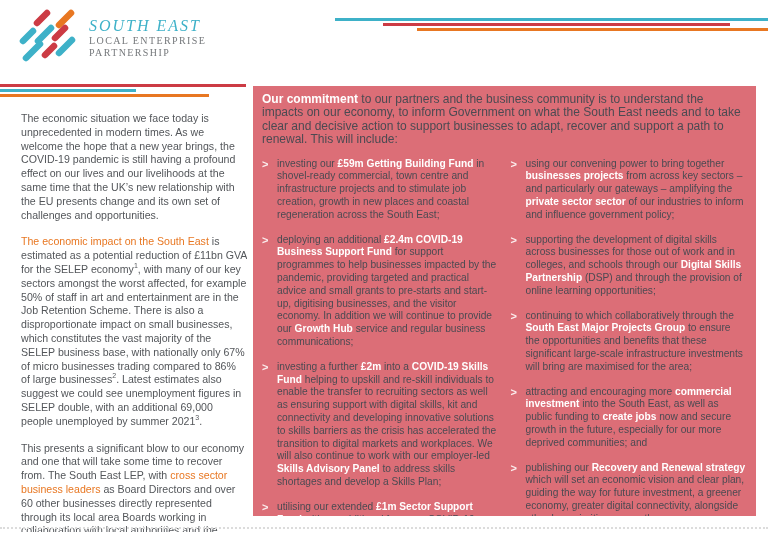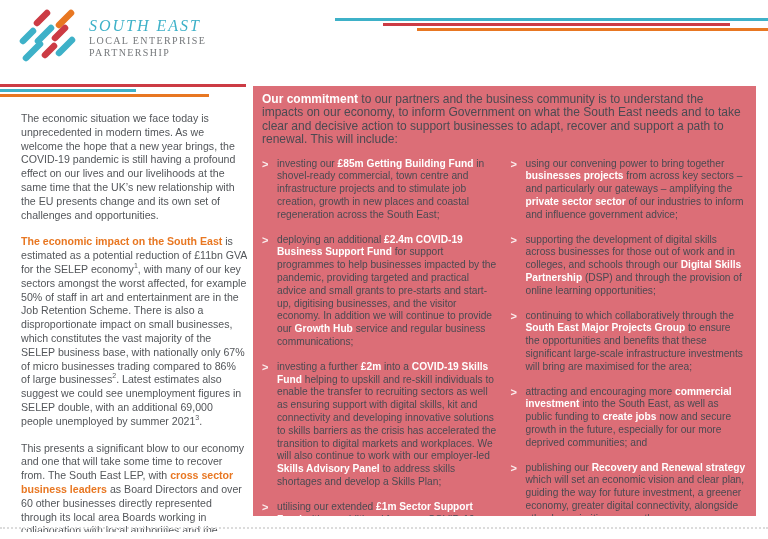--- a/index.html
+++ b/index.html
@@ -39,21 +39,21 @@
   .panel-intro{margin:0 0 11px 0;font-size:12px;line-height:13.4px;color:#4B4A52;}
   .panel-cols{display:flex;gap:12px;}
   .panel-col{flex:1;min-width:0;}
   .bullets{list-style:none;margin:0;padding:0;}
   .bullets li{display:flex;gap:6px;margin:0 0 12px 0;font-size:10.2px;line-height:12.8px;color:#4B4A52;}
   .chev{flex:0 0 9px;color:#FBEEEE;font-weight:bold;font-size:11px;line-height:12.8px;}
   .btext{flex:1;min-width:0;}
   
   .seg-n{}
   .seg-w{color:#FFFFFF;font-weight:bold;}
-  .seg-o{color:#E87722;font-weight:bold;}
+  .seg-o{color:#E87722;font-weight:normal;}
   sup.seg-sup{font-size:7px;line-height:0;}
   
   .bottom-dotted{position:absolute;top:527px;left:0;right:0;border-top:2px dotted #DCDCDC;}
 </style>
 </head>
 <body>
 
 <div class="page">
 
   <div class="hline tr-teal"></div>
@@ -93,41 +93,41 @@
     <p><span class="seg-n">This presents a significant blow to our economy and one that will take some time to recover from. The South East LEP, with </span><span class="seg-o">cross sector business leaders</span><span class="seg-n"> as Board Directors and over 60 other businesses directly represented through its local area Boards working in collaboration with local authorities and the education sector, will support and drive this recovery with every tool in our collective armoury.</span></p>
   </aside>
 
   <section class="panel">
     <p class="panel-intro"><span class="seg-w">Our commitment</span><span class="seg-n"> to our partners and the business community is to understand the impacts on our economy, to inform Government on what the South East needs and to take clear and decisive action to support businesses to adapt, recover and support a path to renewal. This will include:</span></p>
     <div class="panel-cols">
       <div class="panel-col">
         <ul class="bullets">
           <li>
               <span class="chev">&gt;</span>
-              <span class="btext"><span class="seg-n">investing our </span><span class="seg-w">£85m Getting Building Fund</span><span class="seg-n"> in shovel-ready commercial, town centre and infrastructure projects and to stimulate job creation, growth in new places and coastal regeneration across the South East;</span></span>
+              <span class="btext"><span class="seg-n">investing our </span><span class="seg-w">£59m Getting Building Fund</span><span class="seg-n"> in shovel-ready commercial, town centre and infrastructure projects and to stimulate job creation, growth in new places and coastal regeneration across the South East;</span></span>
             </li>
           <li>
               <span class="chev">&gt;</span>
               <span class="btext"><span class="seg-n">deploying an additional </span><span class="seg-w">£2.4m COVID-19 Business Support Fund</span><span class="seg-n"> for support programmes to help businesses impacted by the pandemic, providing targeted and practical advice and small grants to pre-starts and start-up, digitising businesses, and the visitor economy. In addition we will continue to provide our </span><span class="seg-w">Growth Hub</span><span class="seg-n"> service and regular business communications;</span></span>
             </li>
           <li>
               <span class="chev">&gt;</span>
               <span class="btext"><span class="seg-n">investing a further </span><span class="seg-w">£2m</span><span class="seg-n"> into a </span><span class="seg-w">COVID-19 Skills Fund</span><span class="seg-n"> helping to upskill and re-skill individuals to enable the transfer to recruiting sectors as well as ensuring support with digital skills, kit and connectivity and developing innovative solutions to skills barriers as the crisis has accelerated the transition to digital markets and workplaces. We will also continue to work with our employer-led </span><span class="seg-w">Skills Advisory Panel</span><span class="seg-n"> to address skills shortages and develop a Skills Plan;</span></span>
             </li>
           <li>
               <span class="chev">&gt;</span>
               <span class="btext"><span class="seg-n">utilising our extended </span><span class="seg-w">£1m Sector Support Fund</span><span class="seg-n"> with an additional focus on COVID-19 recovery and helping to support those sectors most in need;</span></span>
             </li>
         </ul>
       </div>
       <div class="panel-col">
         <ul class="bullets">
           <li>
               <span class="chev">&gt;</span>
-              <span class="btext"><span class="seg-n">using our convening power to bring together </span><span class="seg-w">businesses projects</span><span class="seg-n"> from across key sectors – and particularly our gateways – amplifying the </span><span class="seg-w">private sector sector</span><span class="seg-n"> of our industries to inform and influence government advice;</span></span>
+              <span class="btext"><span class="seg-n">using our convening power to bring together </span><span class="seg-w">businesses projects</span><span class="seg-n"> from across key sectors – and particularly our gateways – amplifying the </span><span class="seg-w">private sector sector</span><span class="seg-n"> of our industries to inform and influence government policy;</span></span>
             </li>
           <li>
               <span class="chev">&gt;</span>
               <span class="btext"><span class="seg-n">supporting the development of digital skills across businesses for those out of work and in colleges, and schools through our </span><span class="seg-w">Digital Skills Partnership</span><span class="seg-n"> (DSP) and through the provision of online learning opportunities;</span></span>
             </li>
           <li>
               <span class="chev">&gt;</span>
               <span class="btext"><span class="seg-n">continuing to which collaboratively through the </span><span class="seg-w">South East Major Projects Group</span><span class="seg-n"> to ensure the opportunities and benefits that these significant large-scale infrastructure investments will bring are maximised for the area;</span></span>
             </li>
           <li>

